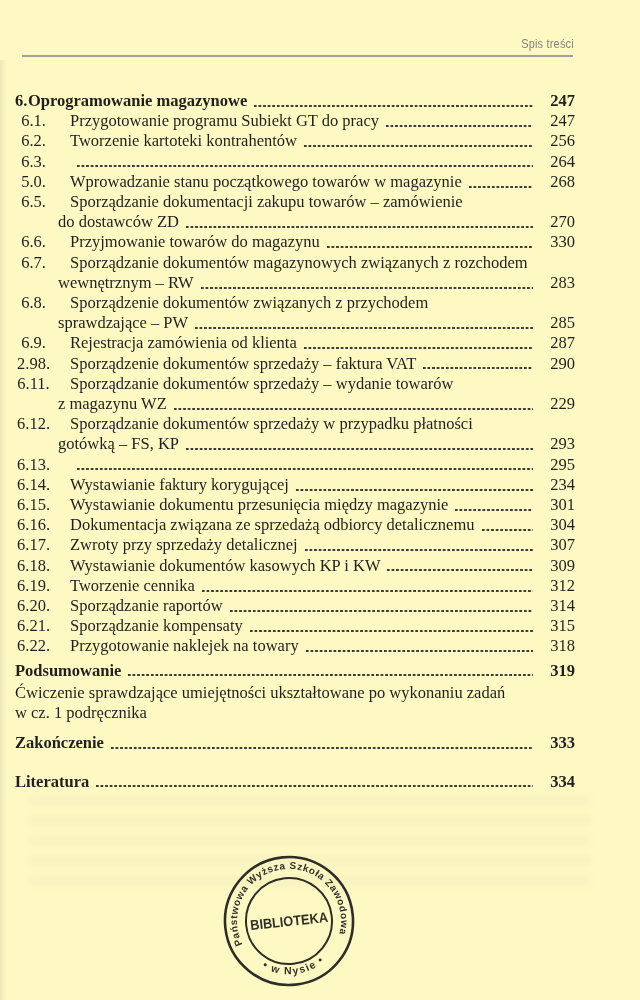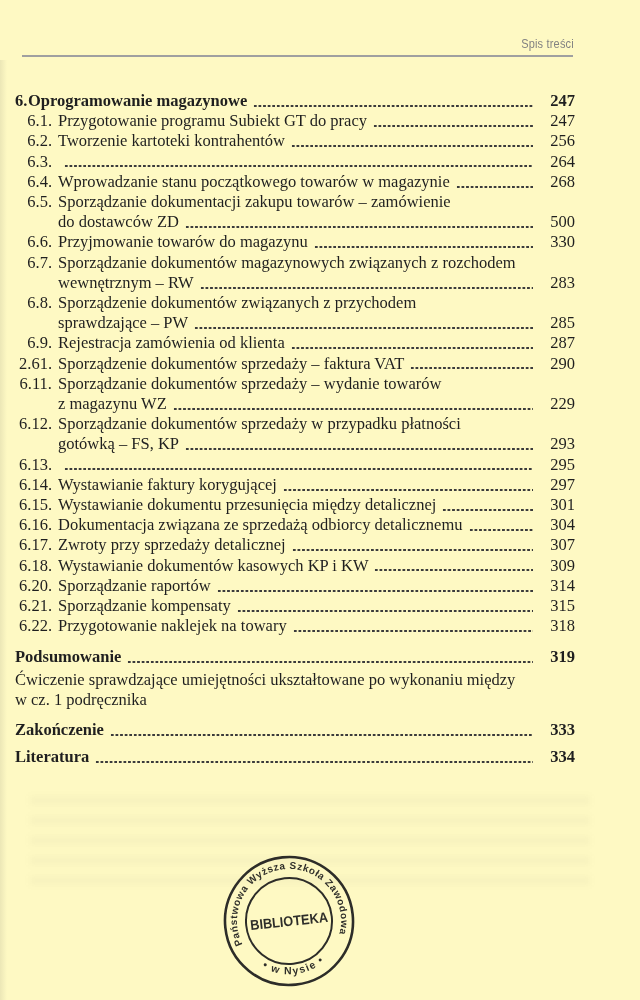--- a/index.html
+++ b/index.html
@@ -38,21 +38,21 @@
   }
   .header-rule{
     position:absolute;top:55px;left:22px;width:551px;height:2px;
     background:var(--rule);
   }
   .toc{
     position:absolute;top:91px;left:15px;width:560px;
     font-size:16.5px;line-height:20.2px;
   }
   .row{display:flex;white-space:nowrap;}
-  .row .num{flex:0 0 37px;text-align:right;padding-right:6px;}
+  .row .num{flex:0 0 37px;text-align:center;padding-right:18px;}
   .row .txt{flex:0 0 auto;}
   .row .dots{
     flex:1 1 auto;min-width:12px;
     align-self:flex-end;height:4px;
     margin:0 8px 3.5px 6px;
     background-image:radial-gradient(circle,var(--dots) 1.05px,transparent 1.35px);
     background-size:4.6px 4px;
     background-repeat:repeat-x;
     background-position:0 100%;
   }
@@ -100,35 +100,35 @@
       <span class="txt">Tworzenie kartoteki kontrahentów</span>
       <span class="dots"></span>
       <span class="page-num">256</span>
     </div>
       <div class="row item">
       <span class="num">6.3.</span>
       <span class="dots"></span>
       <span class="page-num">264</span>
     </div>
       <div class="row item">
-      <span class="num">6.4.</span>
+      <span class="num">5.0.</span>
       <span class="txt">Wprowadzanie stanu początkowego towarów w magazynie</span>
       <span class="dots"></span>
       <span class="page-num">268</span>
     </div>
       <div class="row item">
       <span class="num">6.5.</span>
       <span class="txt">Sporządzanie dokumentacji zakupu towarów – zamówienie</span>
 
     </div>
       <div class="row cont">
 
       <span class="txt">do dostawców ZD</span>
       <span class="dots"></span>
-      <span class="page-num">500</span>
+      <span class="page-num">270</span>
     </div>
       <div class="row item">
       <span class="num">6.6.</span>
       <span class="txt">Przyjmowanie towarów do magazynu</span>
       <span class="dots"></span>
       <span class="page-num">330</span>
     </div>
       <div class="row item">
       <span class="num">6.7.</span>
       <span class="txt">Sporządzanie dokumentów magazynowych związanych z rozchodem</span>
@@ -151,21 +151,21 @@
       <span class="dots"></span>
       <span class="page-num">285</span>
     </div>
       <div class="row item">
       <span class="num">6.9.</span>
       <span class="txt">Rejestracja zamówienia od klienta</span>
       <span class="dots"></span>
       <span class="page-num">287</span>
     </div>
       <div class="row item">
-      <span class="num">2.61.</span>
+      <span class="num">2.98.</span>
       <span class="txt">Sporządzenie dokumentów sprzedaży – faktura VAT</span>
       <span class="dots"></span>
       <span class="page-num">290</span>
     </div>
       <div class="row item">
       <span class="num">6.11.</span>
       <span class="txt">Sporządzanie dokumentów sprzedaży – wydanie towarów</span>
 
     </div>
       <div class="row cont">
@@ -187,25 +187,25 @@
     </div>
       <div class="row item">
       <span class="num">6.13.</span>
       <span class="dots"></span>
       <span class="page-num">295</span>
     </div>
       <div class="row item">
       <span class="num">6.14.</span>
       <span class="txt">Wystawianie faktury korygującej</span>
       <span class="dots"></span>
-      <span class="page-num">297</span>
+      <span class="page-num">234</span>
     </div>
       <div class="row item">
       <span class="num">6.15.</span>
-      <span class="txt">Wystawianie dokumentu przesunięcia między detalicznej</span>
+      <span class="txt">Wystawianie dokumentu przesunięcia między magazynie</span>
       <span class="dots"></span>
       <span class="page-num">301</span>
     </div>
       <div class="row item">
       <span class="num">6.16.</span>
       <span class="txt">Dokumentacja związana ze sprzedażą odbiorcy detalicznemu</span>
       <span class="dots"></span>
       <span class="page-num">304</span>
     </div>
       <div class="row item">
@@ -214,60 +214,66 @@
       <span class="dots"></span>
       <span class="page-num">307</span>
     </div>
       <div class="row item">
       <span class="num">6.18.</span>
       <span class="txt">Wystawianie dokumentów kasowych KP i KW</span>
       <span class="dots"></span>
       <span class="page-num">309</span>
     </div>
       <div class="row item">
+      <span class="num">6.19.</span>
+      <span class="txt">Tworzenie cennika</span>
+      <span class="dots"></span>
+      <span class="page-num">312</span>
+    </div>
+      <div class="row item">
       <span class="num">6.20.</span>
       <span class="txt">Sporządzanie raportów</span>
       <span class="dots"></span>
       <span class="page-num">314</span>
     </div>
       <div class="row item">
       <span class="num">6.21.</span>
       <span class="txt">Sporządzanie kompensaty</span>
       <span class="dots"></span>
       <span class="page-num">315</span>
     </div>
       <div class="row item">
       <span class="num">6.22.</span>
       <span class="txt">Przygotowanie naklejek na towary</span>
       <span class="dots"></span>
       <span class="page-num">318</span>
     </div>
-      <div class="row section" style="margin-top: 11px;">
+      <div class="row section" style="margin-top: 4px;">
 
       <span class="txt">Podsumowanie</span>
       <span class="dots"></span>
       <span class="page-num">319</span>
     </div>
       <div class="row note" style="margin-top: 2px;">
 
-      <span class="txt">Ćwiczenie sprawdzające umiejętności ukształtowane po wykonaniu między</span>
+      <span class="txt">Ćwiczenie sprawdzające umiejętności ukształtowane po wykonaniu zadań</span>
 
     </div>
       <div class="row note">
 
       <span class="txt">w cz. 1 podręcznika</span>
 
     </div>
       <div class="row section" style="margin-top: 10px;">
 
       <span class="txt">Zakończenie</span>
       <span class="dots"></span>
       <span class="page-num">333</span>
     </div>
-      <div class="row section" style="margin-top: 7px;">
+      <div class="row section" style="margin-top: 18px;">
 
       <span class="txt">Literatura</span>
       <span class="dots"></span>
       <span class="page-num">334</span>
     </div>
     </div>
 
   <svg class="stamp" viewBox="0 0 140 140" xmlns="http://www.w3.org/2000/svg">
     <circle cx="70" cy="70" r="64" fill="none" stroke="var(--ink)" stroke-width="2.6"></circle>
     <circle cx="70" cy="70" r="43" fill="none" stroke="var(--ink)" stroke-width="2"></circle>

